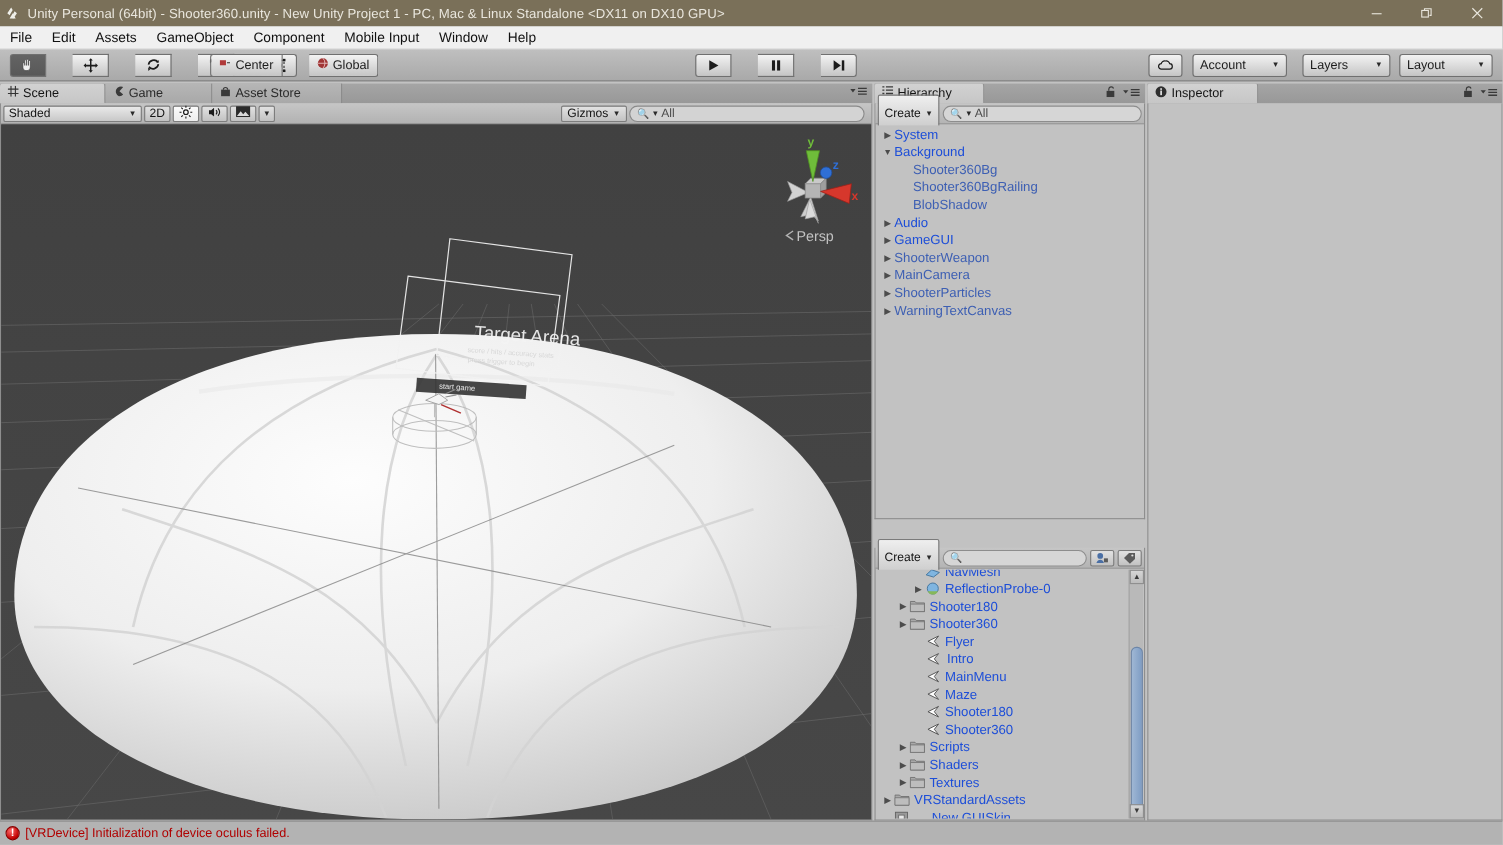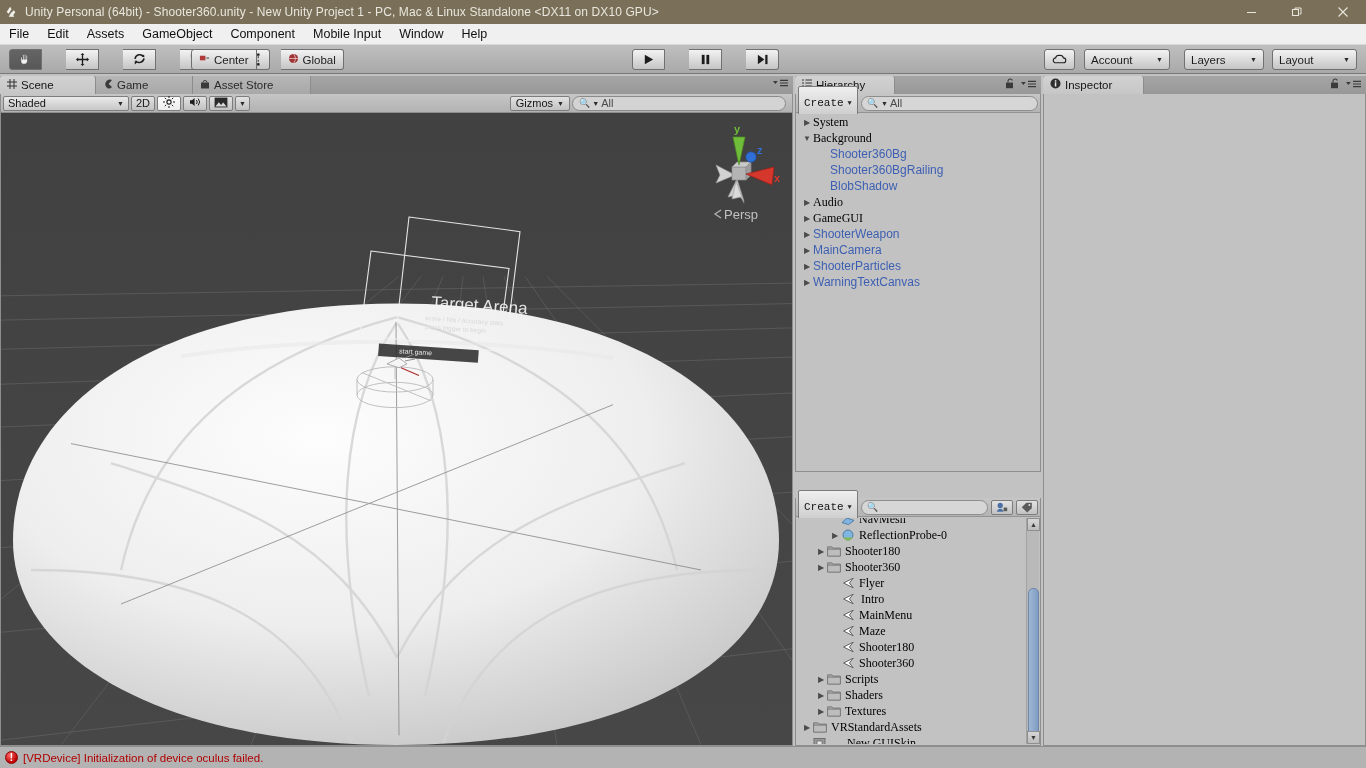--- a/index.html
+++ b/index.html
@@ -95,21 +95,21 @@
     background: #c2c2c2; border: 1px solid #8e8e8e; border-top: none;
   }
   .panel-toolbar {
     height: 19px; background: linear-gradient(#c6c6c6,#b4b4b4);
     border-bottom: 1px solid #939393;
     display: flex; align-items: center; padding: 0 2px; gap: 3px;
   }
   .create-btn {
     height: 15px; padding: 16px 5px; display: flex; align-items: center; gap: 4px;
     background: linear-gradient(#efefef,#c9c9c9); border: 1px solid #7b7b7b;
-    border-radius: 2px; font-size: 11px; color: #141414; font-family: Liberation Mono, monospace;
+    border-radius: 2px; font-size: 11px; color: #141414;
   }
   .searchfield {
     flex: 1; height: 15px; border-radius: 8px;
     background: #d6d6d6; border: 1px solid #8d8d8d;
     display: flex; align-items: center; padding: 0 6px; gap: 2px;
     font-size: 11px; color: #4a4a4a; min-width: 0;
   }
   .search-glyph { font-size: 9px; color: #4a4a4a; }
 
   
@@ -117,21 +117,21 @@
           background: #c2c2c2; overflow: hidden; }
   .tree-row {
     height: 16px; display: flex; align-items: center; font-size: 12px;
     white-space: nowrap; padding-left: 4px;
   }
   .tri {
     width: 12px; flex: 0 0 12px; font-size: 8px; color: #4c4c4c;
     display: flex; align-items: center; justify-content: center;
   }
   .tri.blank { color: transparent; }
-  .row-label.normal { color: #000000; font-family: Liberation Serif, serif; }
+  .row-label.normal { color: #1d4ed8; }
   .row-label.prefab { color: #3d5fb3; }
 
   
   .scene-toolbar {
     height: 19px; background: linear-gradient(#c6c6c6,#b2b2b2);
     border-bottom: 1px solid #8d8d8d;
     display: flex; align-items: center; gap: 2px; padding: 0 2px;
   }
   .sv-drop {
     height: 15px; width: 126px; padding: 0 4px; display: flex; align-items: center;

